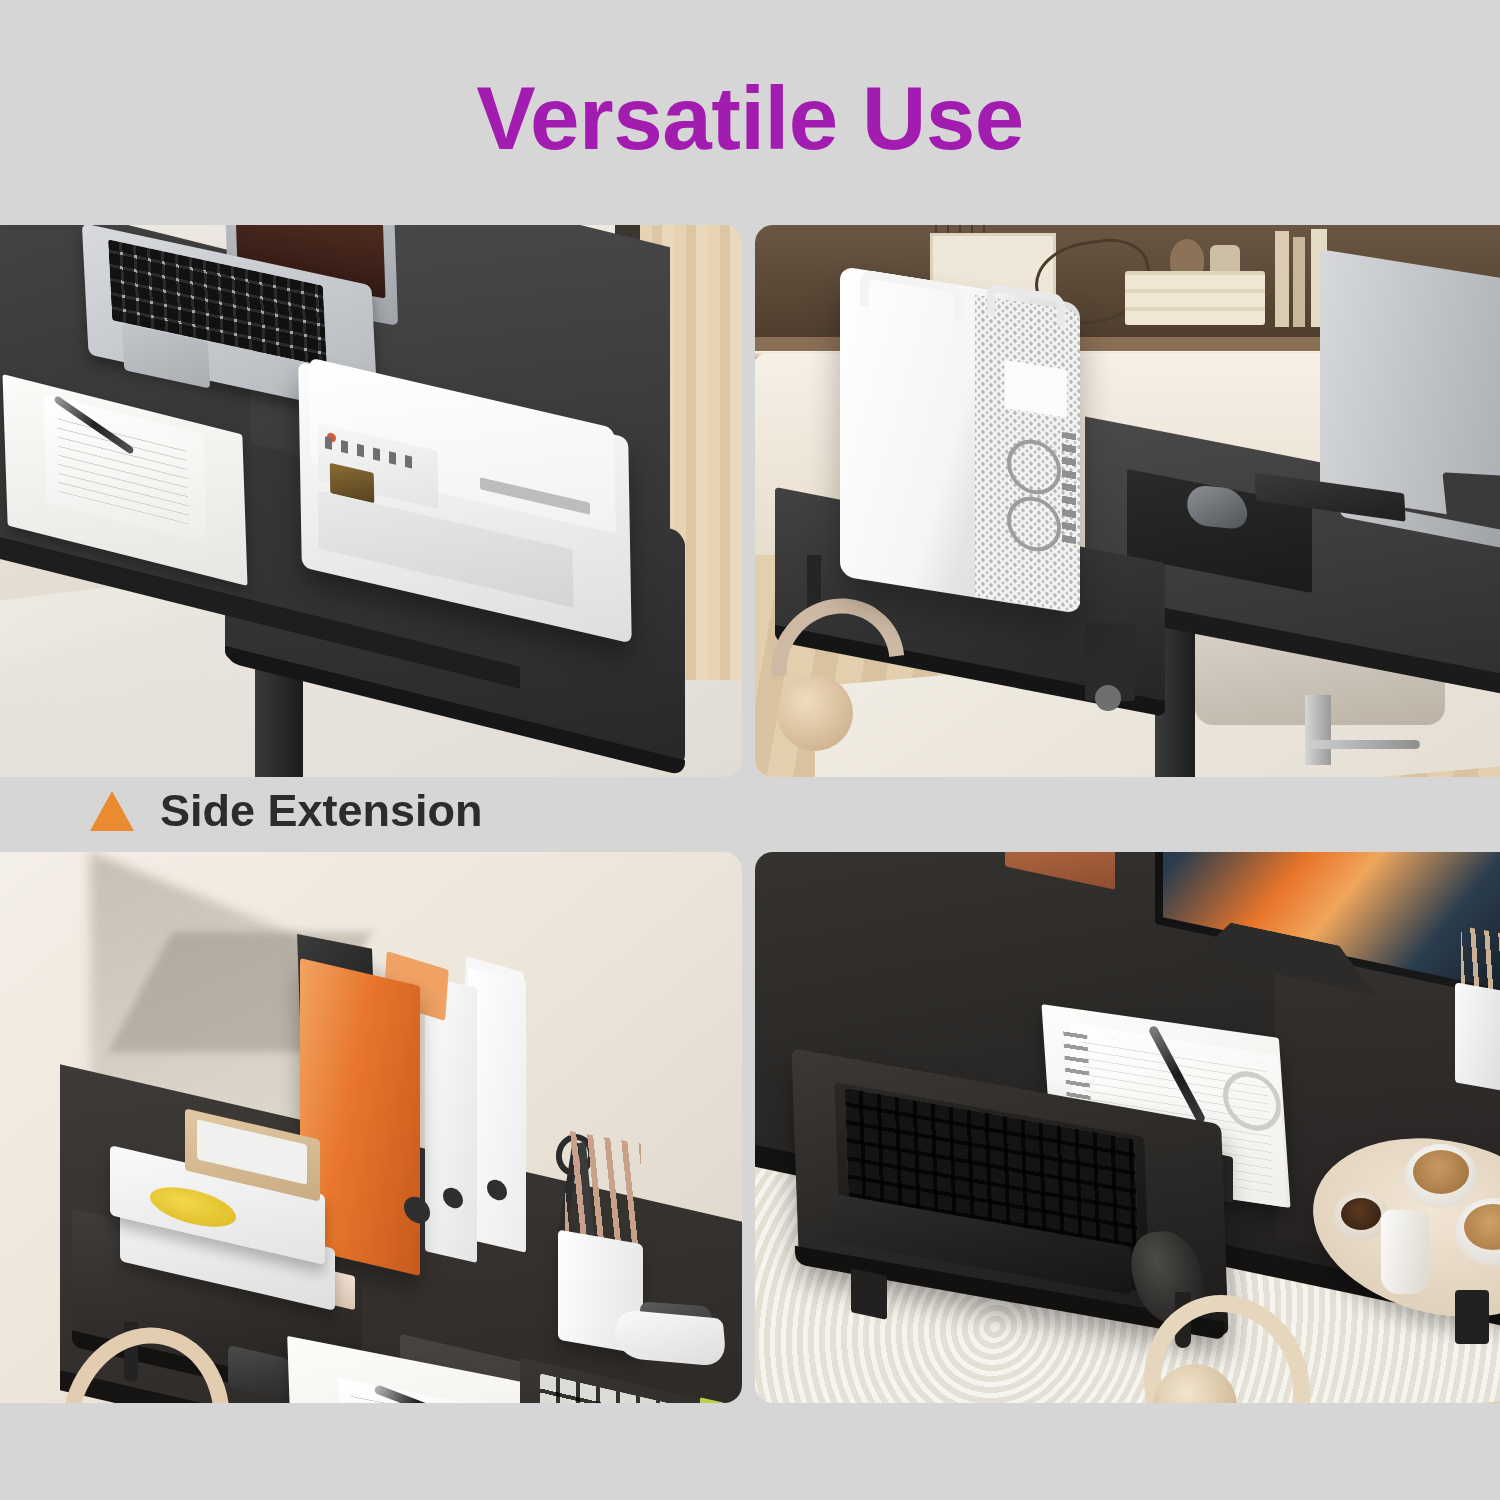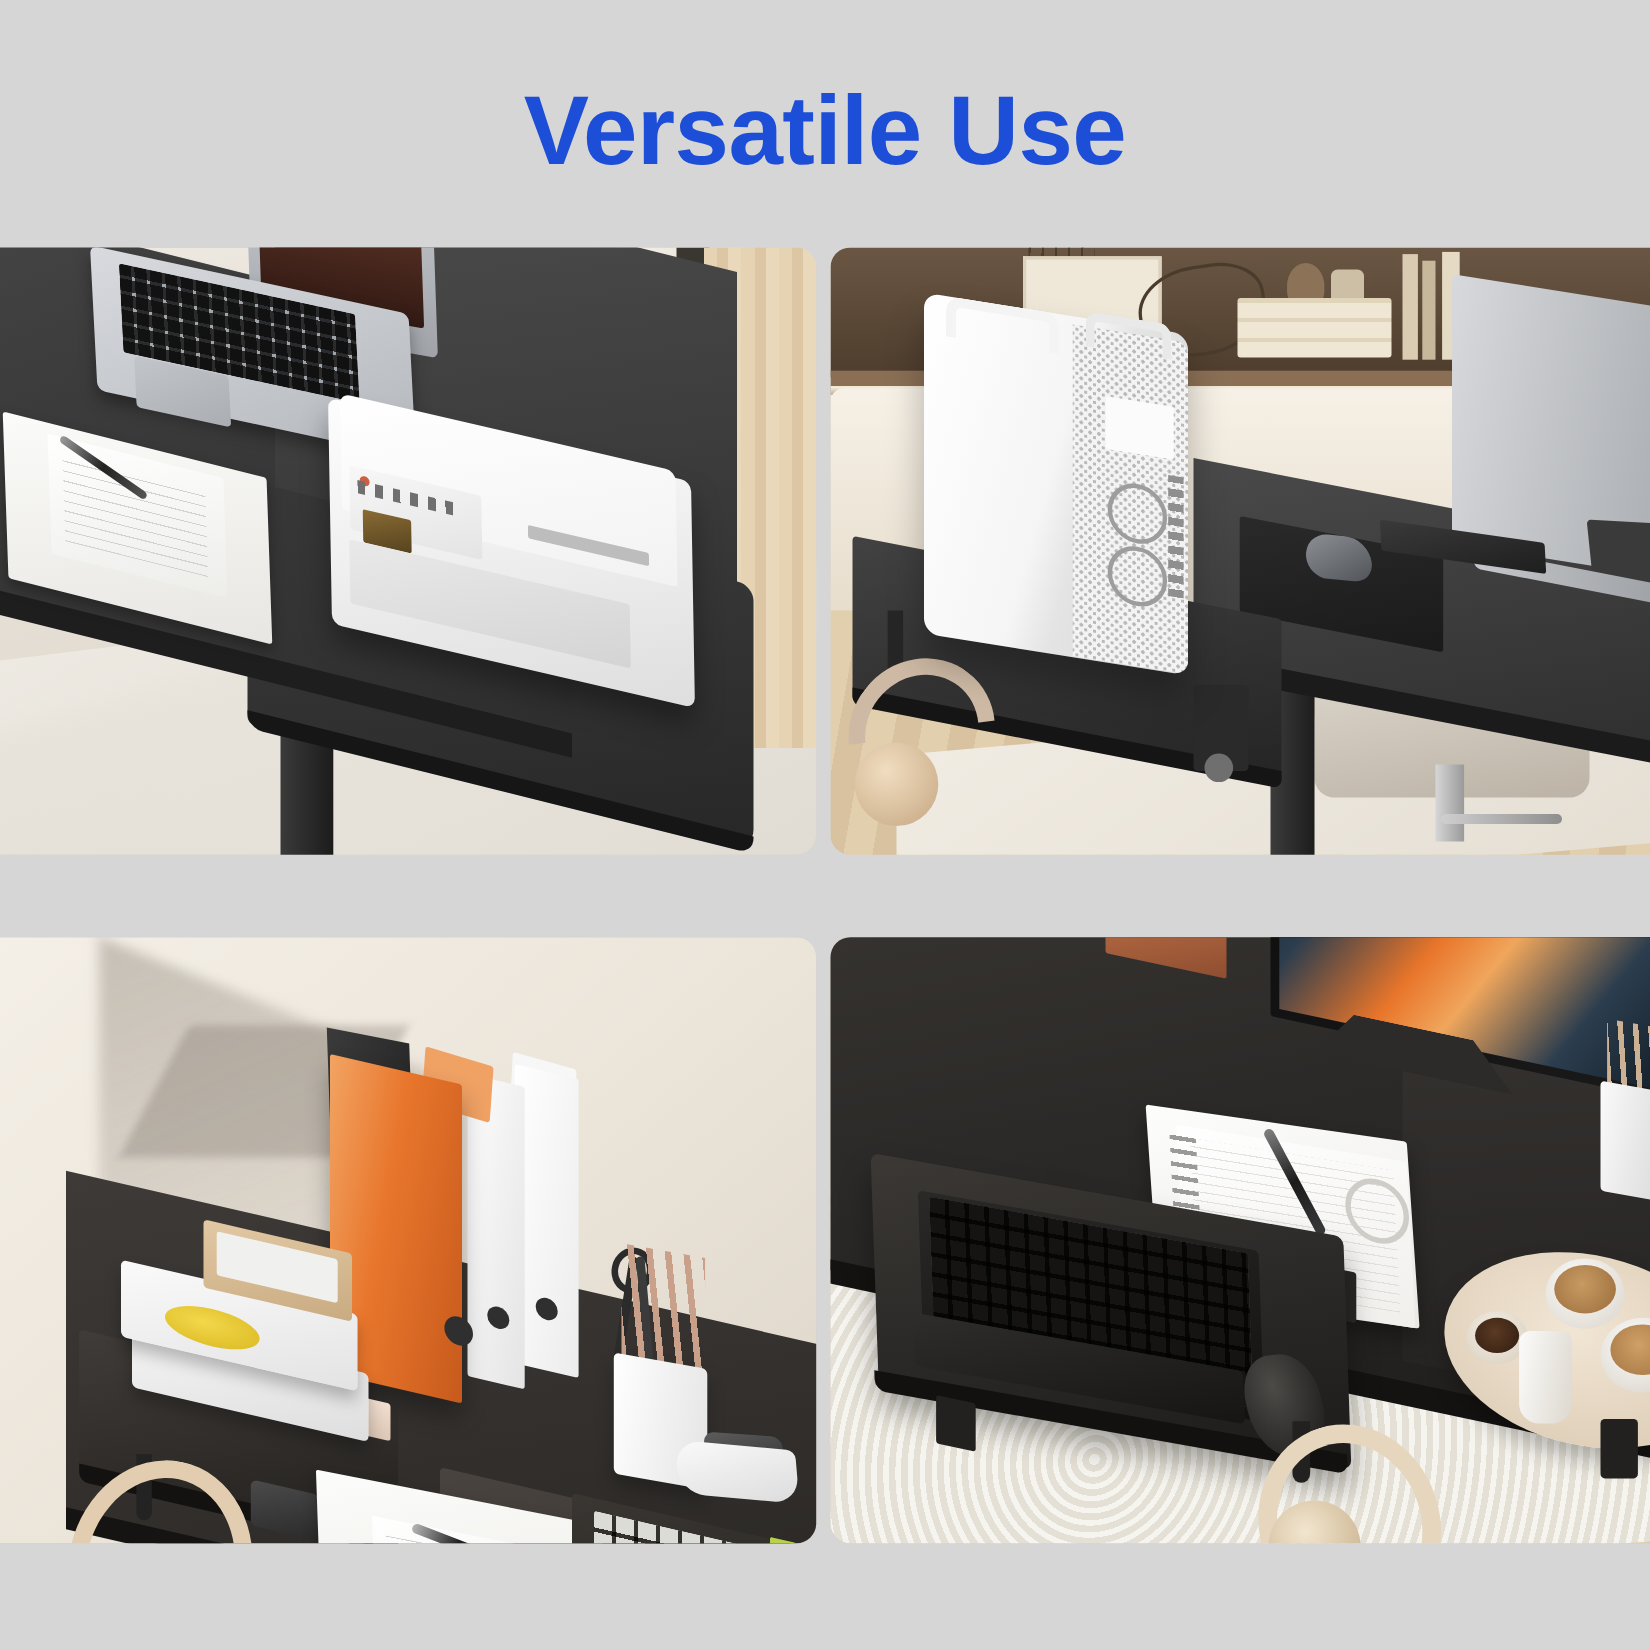--- a/index.html
+++ b/index.html
@@ -436,21 +436,21 @@
   .cap-desk{right:88px;top:1415px;}
   .cap-text{font-size:45px;font-weight:700;color:#2c2c2c;white-space:nowrap;line-height:1;}
   .tri{width:0;height:0;border-left:22px solid transparent;border-right:22px solid transparent;
     border-bottom:40px solid #ea8a31;}
 </style>
 </head>
 <body style="background: rgb(214, 214, 214);">
 
 <div class="page">
 
-  <div class="title" style="color: #1d4ed8;">Versatile Use</div>
+  <div class="title" style="color: #a21caf;">Versatile Use</div>
 
   <div class="panel p-tl">
     <div class="scene">
       <div class="tl-floor"></div>
       <div class="tl-rugshadow"></div>
       <div class="tl-rug"></div>
       <div class="tl-wallL"></div>
       <div class="tl-woodshade"></div>
       <div class="tl-wood"></div>
 
@@ -638,15 +638,19 @@
       <div class="br-mouse"></div>
 
       <div class="br-hook3"></div>
       <div class="br-hpb"></div>
       <div class="br-hpc"></div>
 
       <div class="br-clampR"></div>
     </div>
   </div>
 
+  <div class="caption cap-side">
+    <div class="tri" style="border-bottom-color: rgb(234, 138, 49);"></div>
+    <div class="cap-text">Side Extension</div>
+  </div>
 
 
 </div>
 
 </body></html>

